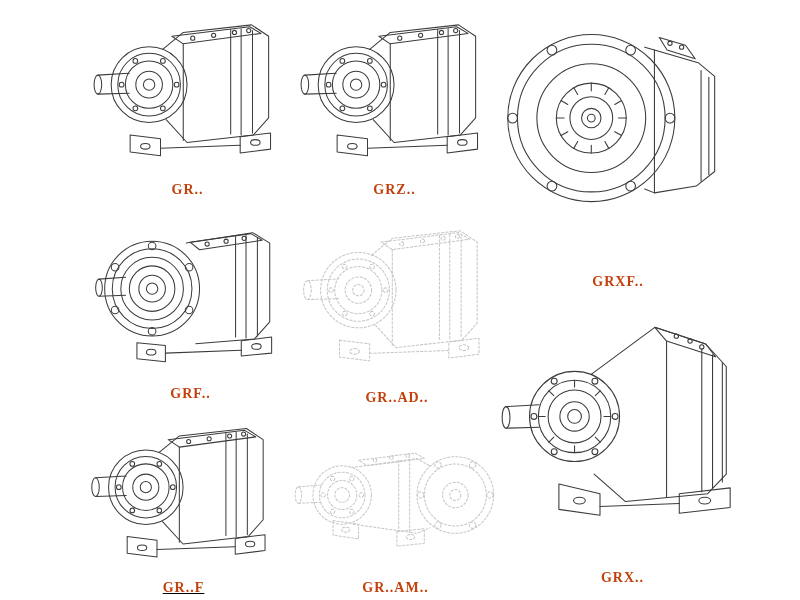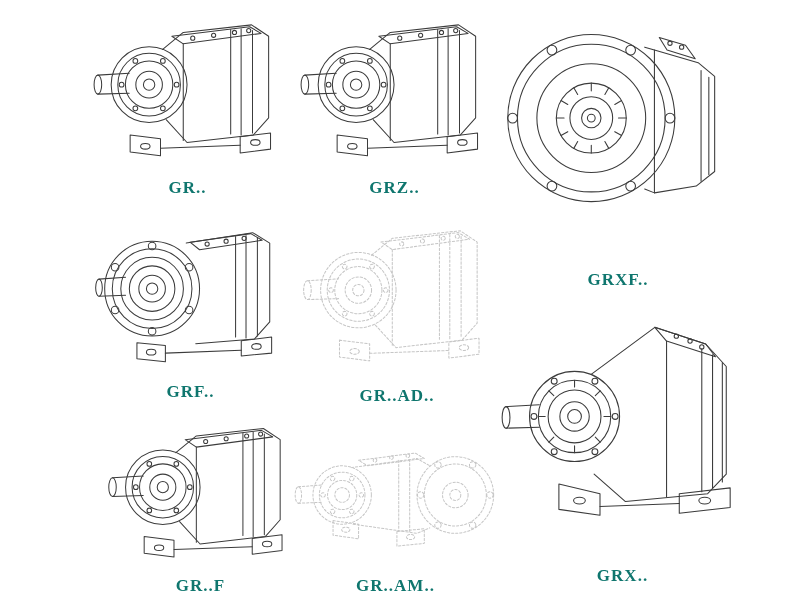--- a/index.html
+++ b/index.html
@@ -1,19 +1,19 @@
 <!DOCTYPE html>
 <html><head>
 <meta charset="utf-8">
 <style>
   html,body{margin:0;padding:0;}
   body{background:#ffffff;font-family:"Liberation Serif", serif;}
   .page{position:relative;width:800px;height:600px;background:#ffffff;overflow:hidden;}
   .cell{position:absolute;display:flex;flex-direction:column;align-items:center;justify-content:space-between;}
-  .label{font-family:"Liberation Serif", serif;font-weight:700;font-size:17px;color:#0f766e;letter-spacing:1px;white-space:nowrap;}
+  .label{font-family:"Liberation Serif", serif;font-weight:700;font-size:14px;color:#c2410c;letter-spacing:1px;white-space:nowrap;}
   svg.drawing{fill:none;stroke:#3c3c3c;stroke-width:1.1;stroke-linejoin:round;stroke-linecap:round;display:block;}
   svg.drawing.light{stroke:#c6c6c6;}
   svg.drawing.dashed{stroke-dasharray:2.5 2;}
   .defs-holder{position:absolute;width:0;height:0;overflow:hidden;}
 </style>
 </head>
 <body>
 
 <div class="defs-holder">
 <svg width="0" height="0" aria-hidden="true">
@@ -205,21 +205,21 @@
     <span class="label">GRF..</span>
   </div>
 
   <div class="cell" style="left:495px;top:298px;width:255px;height:288px;align-items:center;">
     <svg class="drawing" viewBox="0 0 255 235" width="250" height="230">
         <use href="#sym-reducer-big"></use>
       </svg>
     <span class="label">GRX..</span>
   </div>
 
-  <div class="cell" style="left:98px;top:408px;width:205px;height:188px;">
+  <div class="cell" style="left:81px;top:408px;width:205px;height:188px;text-decoration:underline;">
     <svg class="drawing" viewBox="0 0 210 175" width="196" height="163">
         <use href="#sym-reducer"></use>
       </svg>
     <span class="label">GR..F</span>
   </div>
 
   <div class="cell" style="left:288px;top:408px;width:215px;height:188px;">
     <svg class="drawing light dashed" viewBox="0 0 230 160" width="210" height="146" style="margin-top:14px;">
         <use href="#sym-reducer-am"></use>
       </svg>

